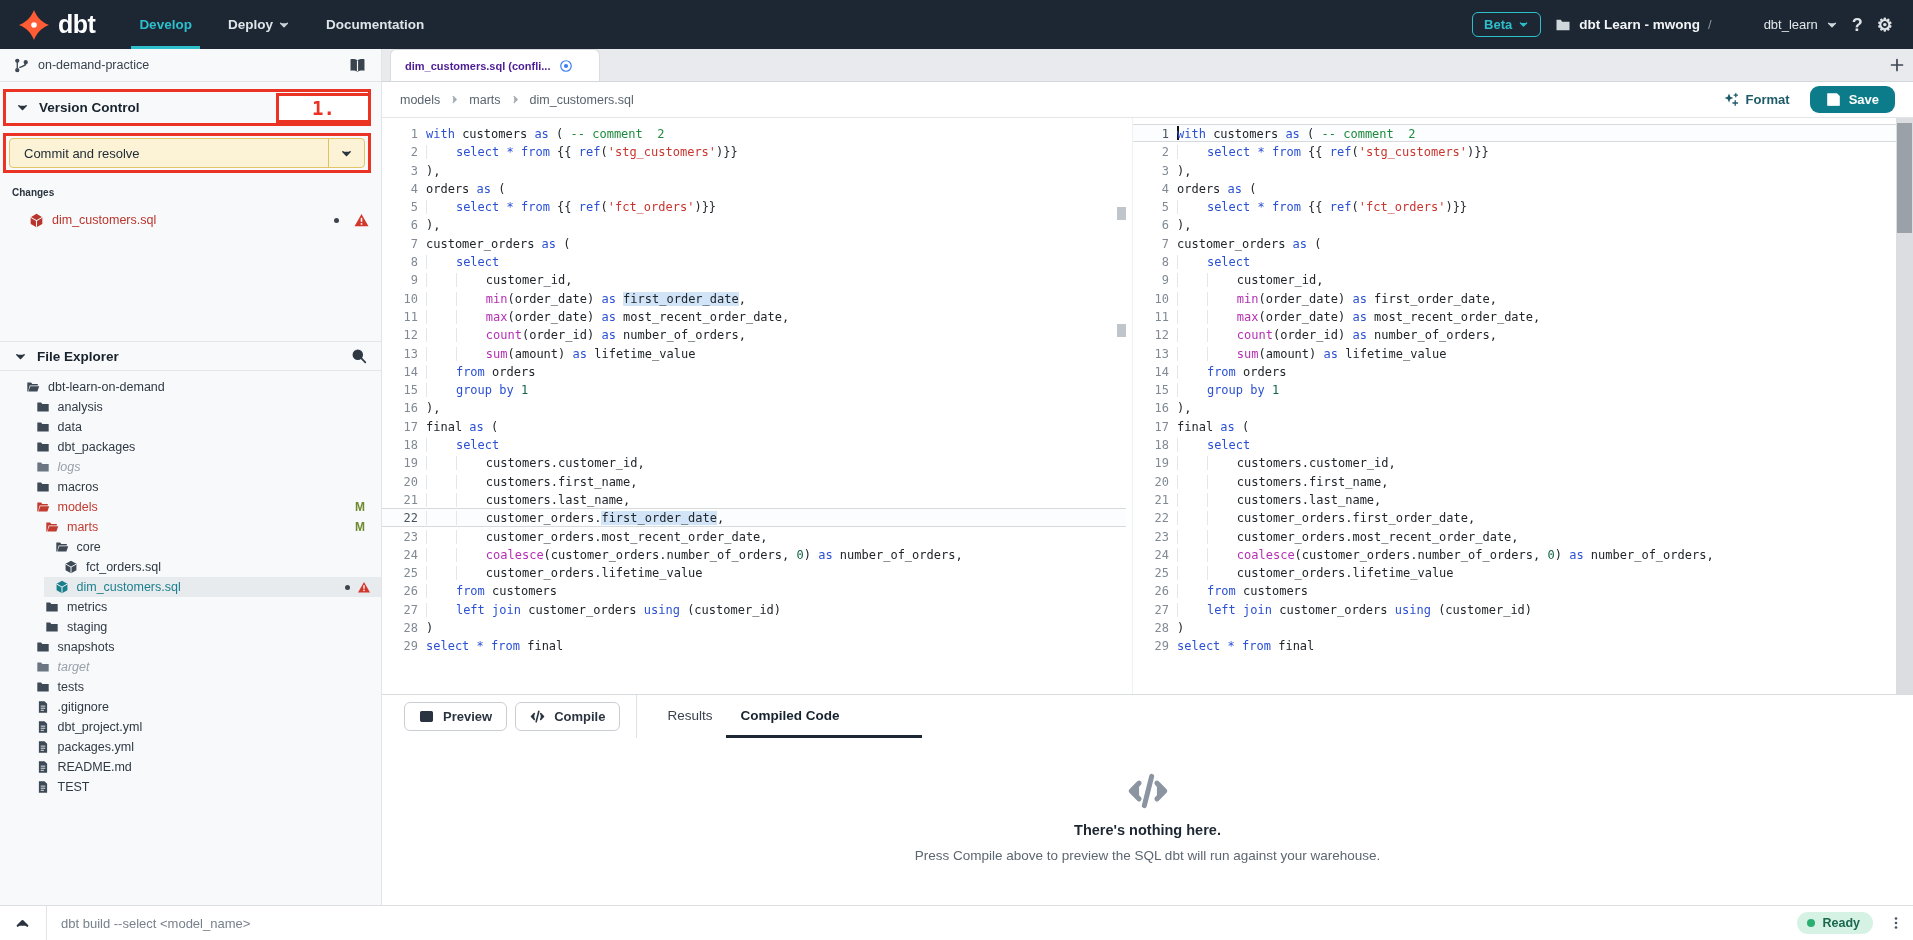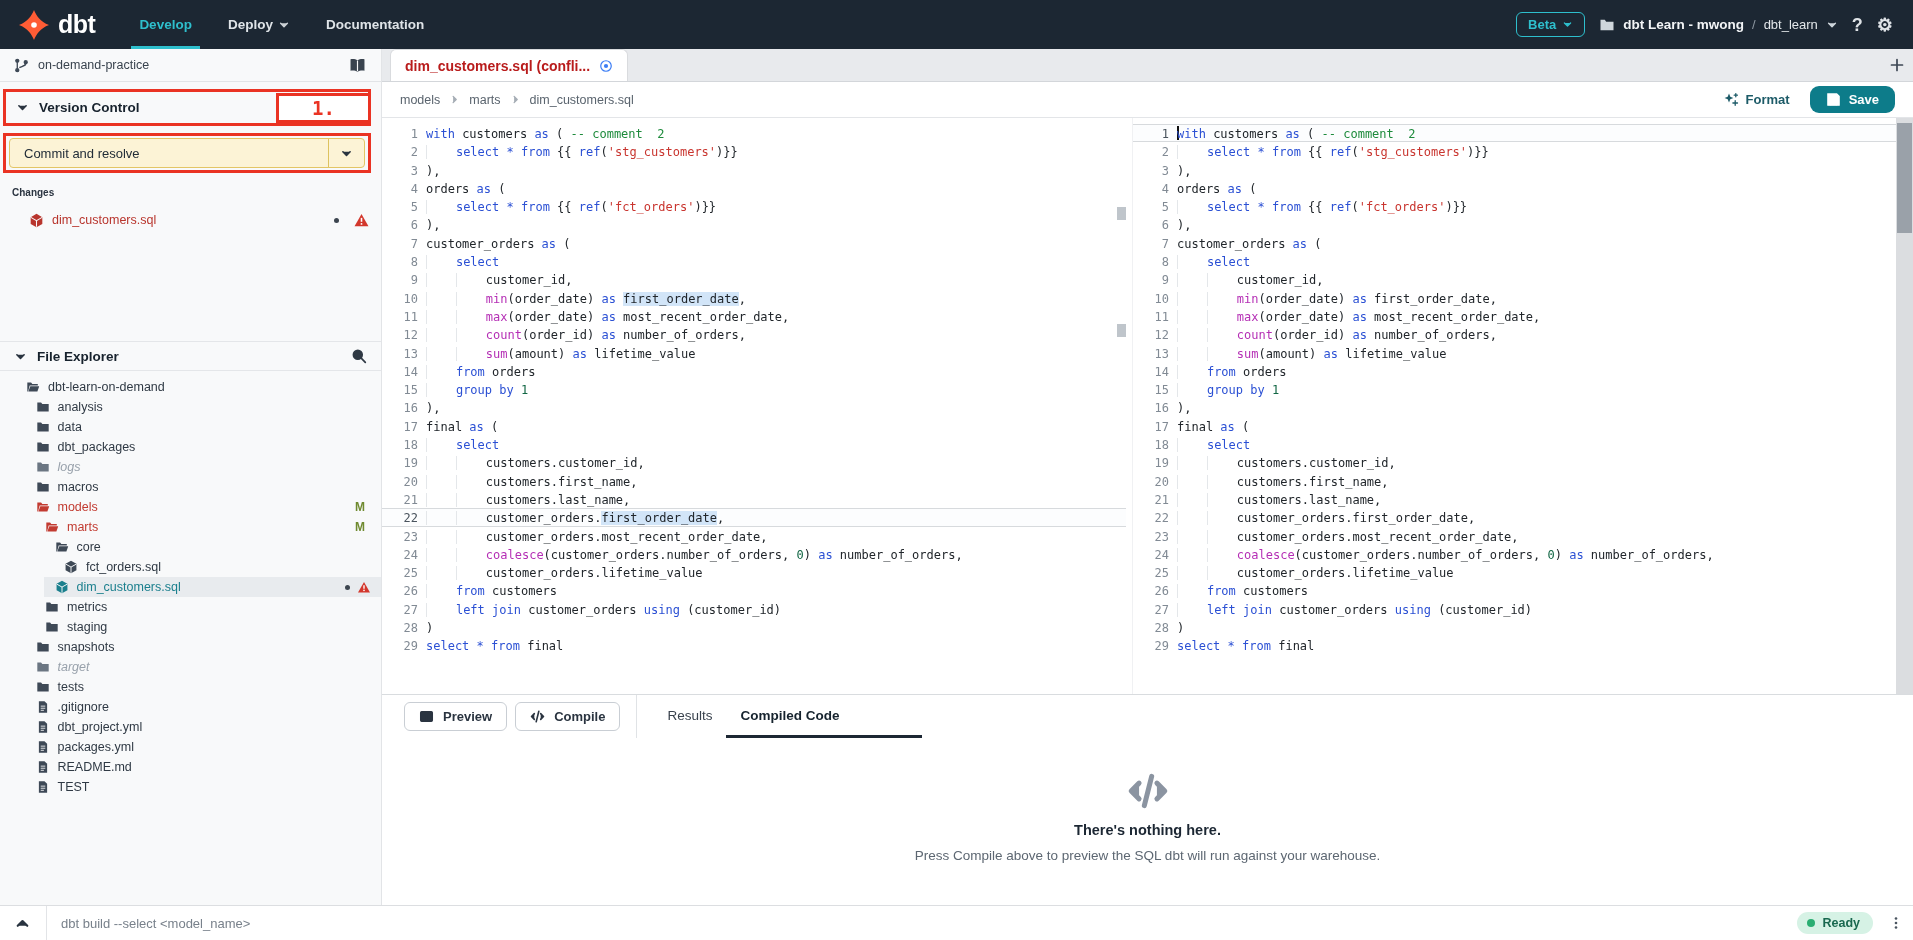--- a/index.html
+++ b/index.html
@@ -19,21 +19,21 @@
   .topnav-item.active { color:var(--accent_teal,#2ebfcd); }
   .topnav-item.active::after { content:""; position:absolute; left:10px; right:10px; bottom:0; height:3px; background:var(--accent_teal,#2ebfcd); }
   .topnav-item .chev { width:12px; height:12px; opacity:.9; }
   .top-right { margin-left:auto; display:flex; align-items:center; gap:14px; padding-right:20px; }
   .beta-pill { display:flex; align-items:center; gap:6px; border:1.5px solid var(--accent_teal,#2ebfcd); color:var(--accent_teal,#2ebfcd); font-size:13px; font-weight:700; padding:4px 11px; border-radius:6px; cursor:pointer; }
   .beta-pill .chev { width:11px; height:11px; }
   .proj { display:flex; align-items:center; gap:8px; color:#fff; cursor:pointer; }
   .proj .icn { width:16px; height:16px; color:#cfd6dc; }
   .proj-name { font-size:13.5px; font-weight:700; color:#f2f4f6; }
   .proj-sep { color:#8d98a2; font-size:13px; }
-  .proj-env { font-size:13px; color:#e3e7ea; font-weight:400; }
+  .proj-env { font-size:13px; color:#e3e7ea; font-weight:400;margin-left:44px; }
   .proj .chev { width:12px; height:12px; color:#cfd6dc; }
   .top-icon { color:#dfe3e7; font-size:18px; font-weight:bold; cursor:pointer; line-height:1; }
 
   
   .sidebar { position:absolute; top:49px; left:0; width:382px; height:856px; background:#f8f9fa; border-right:1px solid #e2e4e7; }
   .side-branch { position:absolute; top:0; left:0; right:0; height:33px; border-bottom:1px solid #e2e4e7; display:flex; align-items:center; padding:0 14px; gap:9px; }
   .side-branch .icn { width:15px; height:15px; color:#3e4956; }
   .branch-name { font-size:12.5px; color:#39434e; flex:1; }
   .side-branch .book { width:19px; height:17px; color:#39434e; cursor:pointer; }
 
@@ -67,21 +67,21 @@
   .trow.selected .icn { color:var(--selected_teal,#1a7f8d); }
   .tbadge { position:absolute; right:16px; font-size:12px; font-weight:700; color:var(--modified_badge,#6f8a2f); }
   .tmarks { position:absolute; right:10px; display:flex; align-items:center; gap:7px; }
   .tmarks .row-dot { margin:0; }
   .tmarks .row-warn { margin:0; width:14px; height:13px; }
 
   
   .editor { position:absolute; top:49px; left:382px; width:1531px; height:856px; background:#fff; }
   .tabstrip { position:absolute; top:0; left:0; right:0; height:33px; background:#e8eaed; border-bottom:1px solid #d3d6da; display:flex; align-items:stretch; padding-left:8px; }
   .tab { background:#fff; border:1px solid #d9dbde; border-bottom:none; border-radius:6px 6px 0 0; display:flex; align-items:center; gap:9px; padding:0 14px; min-width:210px; cursor:pointer; }
-  .tab-title { font-size:14px; font-weight:600; color:#b91c1c; }
+  .tab-title { font-size:11px; font-weight:600; color:#4c1d95; }
   .tab .dirty { width:14px; height:14px; }
   .tab-plus { position:absolute; right:8px; top:8px; width:16px; height:16px; color:#3d4754; cursor:pointer; }
 
   .crumbbar { position:absolute; top:33px; left:0; right:0; height:36px; background:#fff; border-bottom:1px solid #e3e5e8; display:flex; align-items:center; padding:0 18px; }
   .crumbs { display:flex; align-items:center; gap:9px; font-size:12.5px; color:#5a646e; }
   .crumbs .chev { width:11px; height:11px; color:#a6adb5; }
   .crumb { cursor:pointer; }
   .ed-actions { margin-left:auto; display:flex; align-items:center; gap:20px; }
   .format-btn { display:flex; align-items:center; gap:7px; color:#1d5b68; font-size:13px; font-weight:600; cursor:pointer; }
   .format-btn .icn { width:16px; height:16px; }

